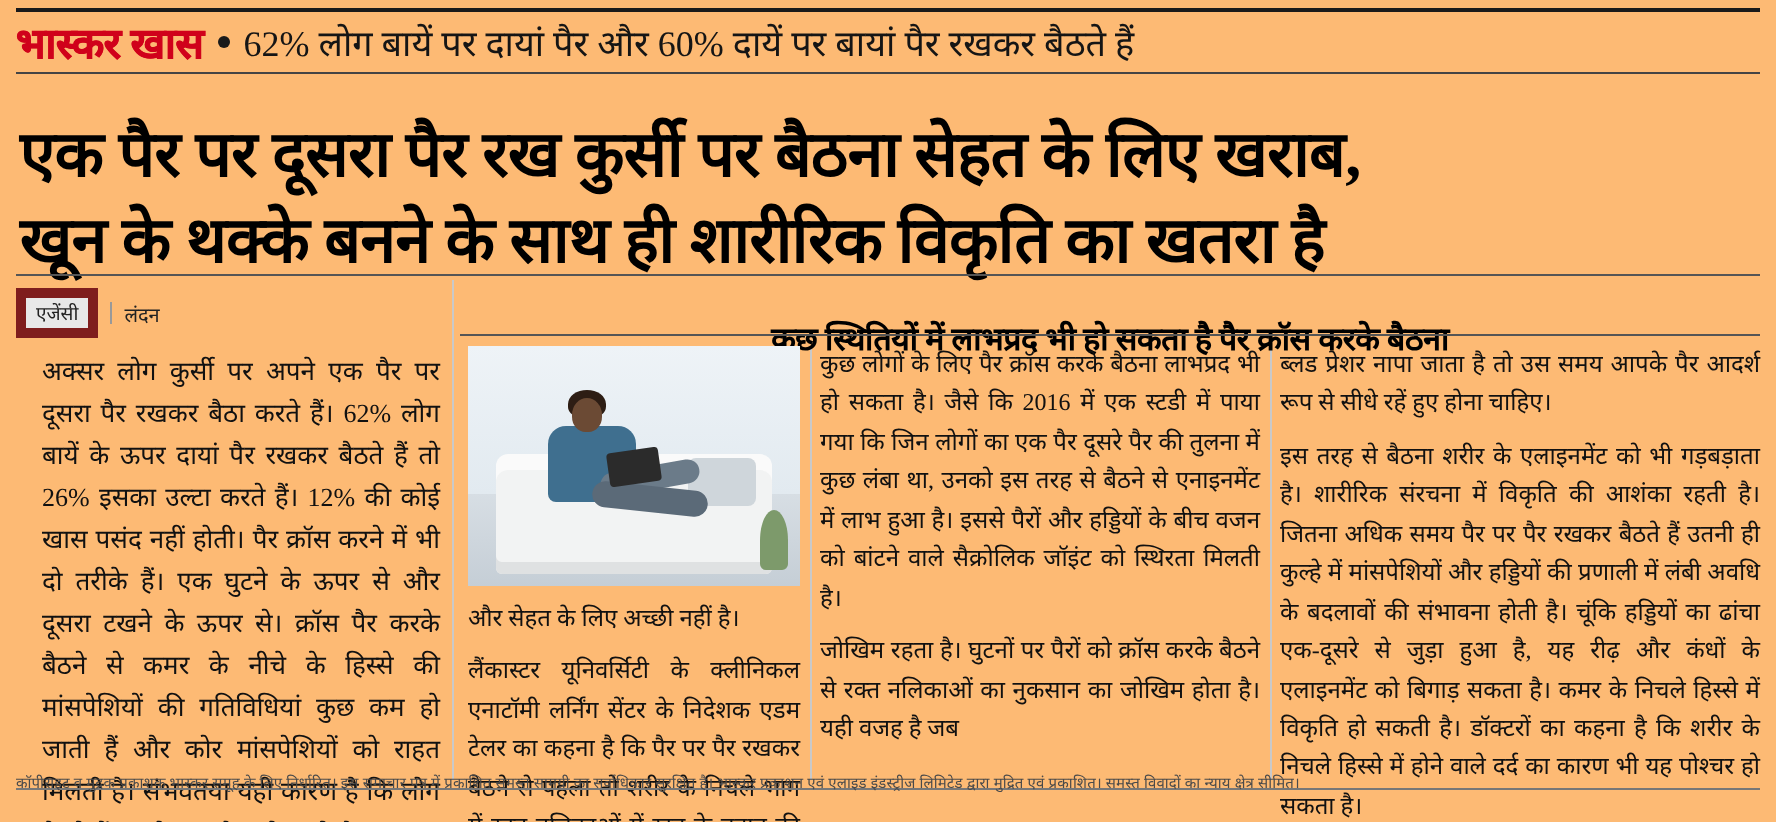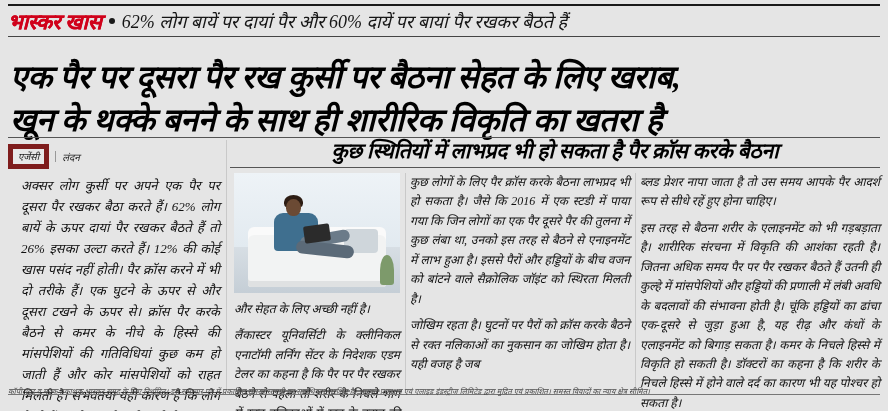--- a/index.html
+++ b/index.html
@@ -10,23 +10,22 @@
   body {
     font-family: "Liberation Sans", sans-serif;
     width: 888px;
     height: 411px;
     overflow: hidden;
   }
   .page {
     position: relative;
     width: 888px;
     height: 411px;
-    background: #e5e5e5;
+    background: #fdba74;
     box-sizing: border-box;
-    font-style: italic;
   }
 
   
   .kicker-rule-top {
     position: absolute;
     left: 8px; right: 8px; top: 4px;
     border-top: 2px solid #1a1a1a;
   }
   .kicker {
     position: absolute;
@@ -138,26 +137,27 @@
 
   
   .subhead-wrap {
     position: absolute;
     left: 222px; right: 0; top: 0;
     height: 26px;
   }
   .subhead {
     font-family: "Liberation Serif", serif;
     font-weight: bold;
-    font-size: 21px;
+    font-size: 16px;
     color: #000;
     text-align: center;
     line-height: 22px;
     white-space: nowrap;
     letter-spacing: -0.2px;
+    margin-top: 20px;
   }
   .subhead-rule {
     position: absolute;
     left: 222px; right: 0; top: 27px;
     border-top: 1px solid #555;
   }
 
   
   .photo {
     position: absolute;

